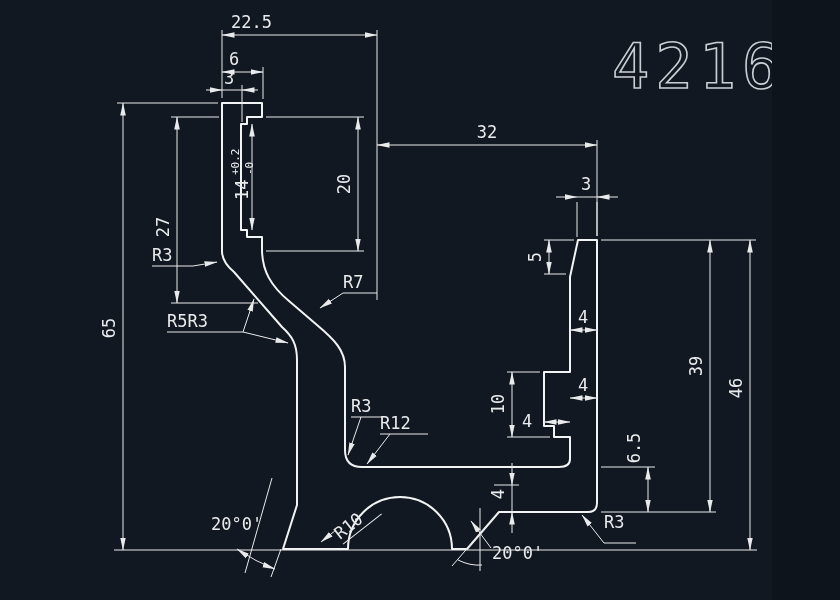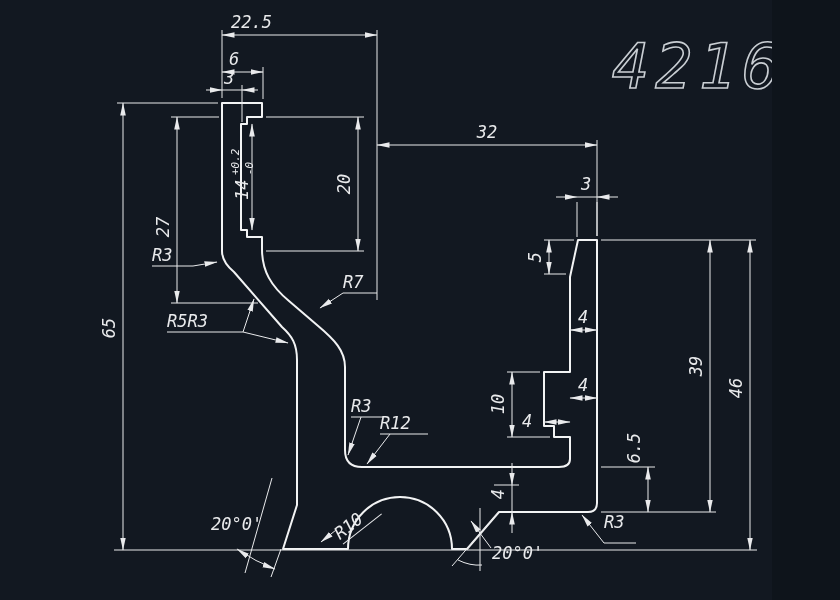--- a/index.html
+++ b/index.html
@@ -1,16 +1,16 @@
 <!DOCTYPE html>
 <html><head>
 <meta charset="utf-8">
 <style>
   html,body{margin:0;padding:0;background:#0e141b;}
-  .stage{width:772px;height:600px;overflow:hidden;position:relative;font-style:italic;}
+  .stage{width:772px;height:600px;overflow:hidden;position:relative;}
   svg{display:block;}
   .p{fill:none;stroke:#f2f3f4;stroke-width:2;stroke-linejoin:round;stroke-linecap:round;}
   .d{fill:none;stroke:#e9eaec;stroke-width:1;}
   .t{fill:#e9eaec;font-family:"DejaVu Sans Mono","Liberation Mono",monospace;font-size:17px;}
   .ts{font-size:11px;}
   .part{fill:none;stroke:#c9ced3;stroke-width:1.6;font-family:"DejaVu Sans Mono","Liberation Mono",monospace;
         font-size:62px;letter-spacing:6px;}
 </style>
 </head>
 <body>

